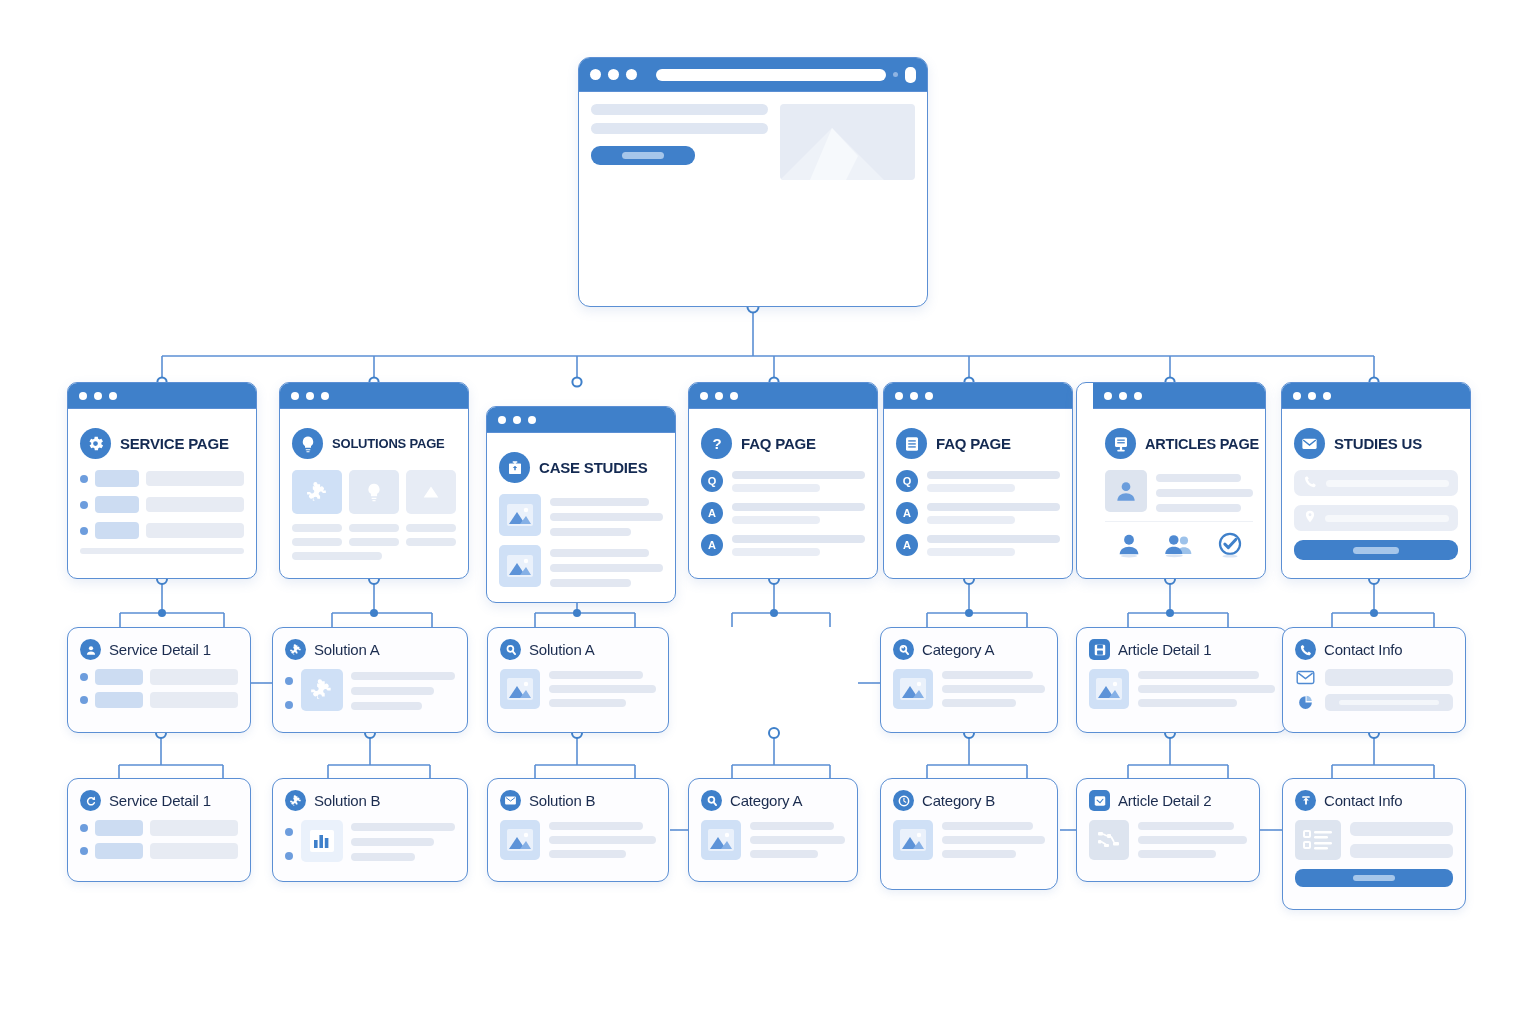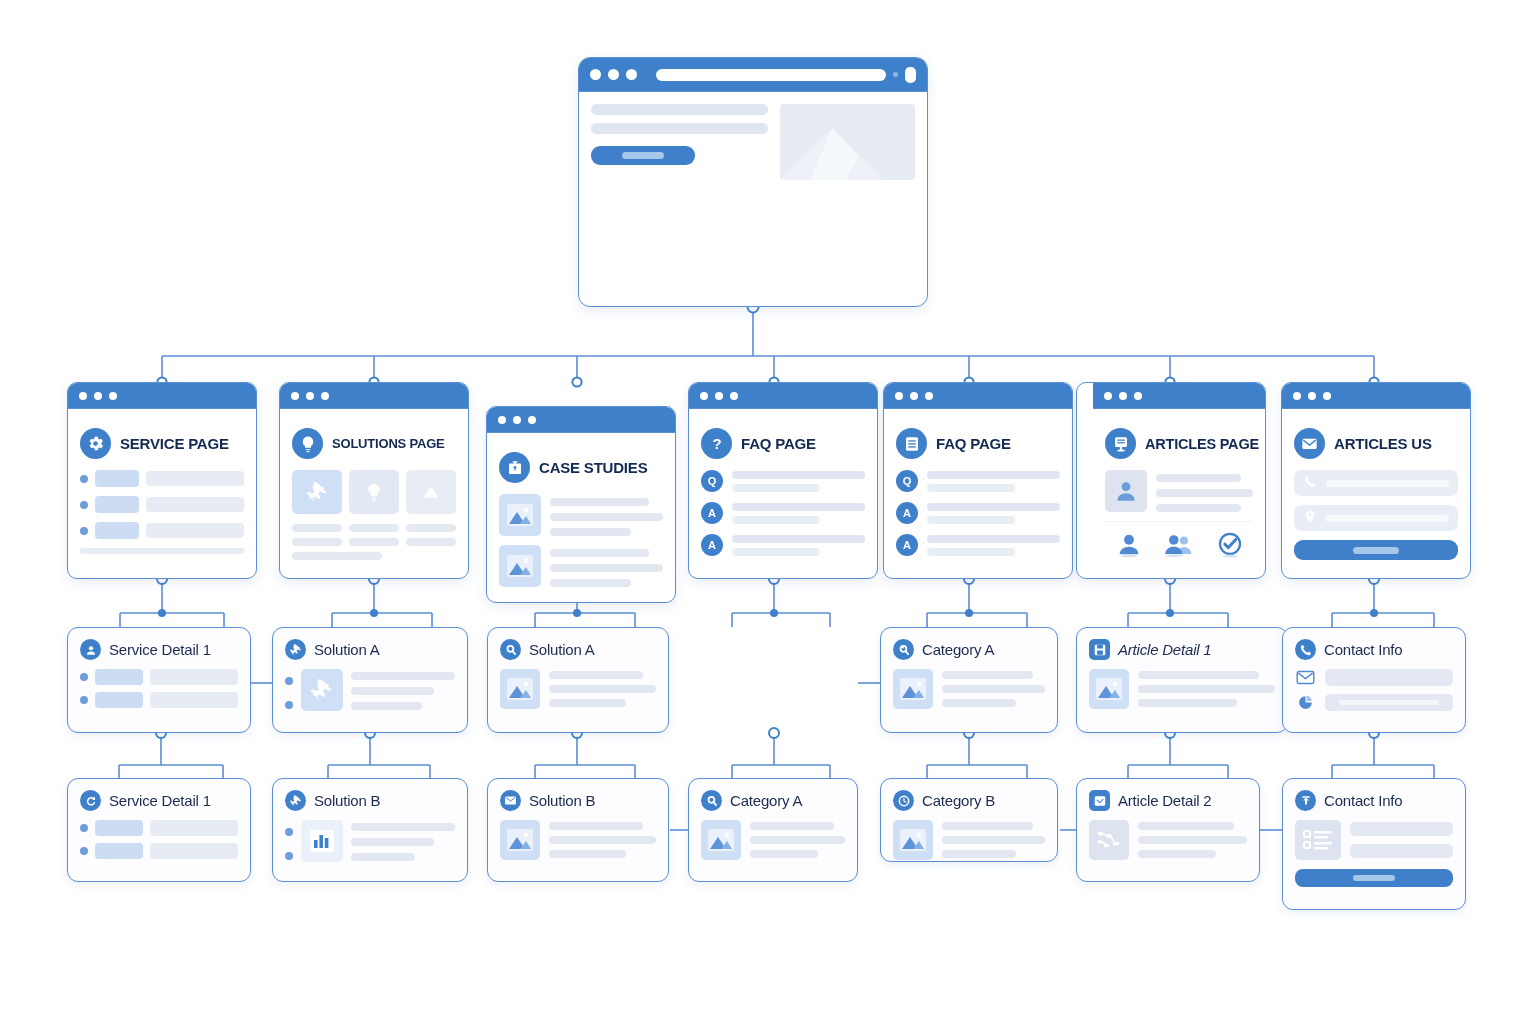--- a/index.html
+++ b/index.html
@@ -565,21 +565,21 @@
       <span class="dot"></span>
     </div>
     <div class="body">
       <div class="head">
         <span class="circ">
           <svg width="19" height="19" viewBox="0 0 24 24">
               <rect x="3" y="6" width="18" height="13" rx="2" fill="#fff"></rect>
               <path fill="none" stroke="#3f80ca" stroke-width="1.8" d="M4 7.5 12 14 20 7.5"></path>
             </svg>
         </span>
-        <span class="lbl">ARTICLES US</span>
+        <span class="lbl">STUDIES US</span>
       </div>
       <div class="fieldrow">
         <span>
           <svg width="15" height="15" viewBox="0 0 24 24">
               <path fill="#ffffff" d="M6.6 3.5 9.3 7 7.5 9.3a12 12 0 0 0 7.2 7.2L17 14.7l3.5 2.7-1.2 2.6a2 2 0 0 1-2 1C10.6 20.4 3.6 13.4 3.2 6.7a2 2 0 0 1 1-2Z"></path>
             </svg>
         </span>
         <span class="ln"></span>
       </div>
       <div class="fieldrow">
@@ -694,21 +694,21 @@
           </svg>
       </div>
       <div class="stk">
           <i class="m"></i>
           <i></i>
           <i class="s"></i>
         </div>
     </div>
   </div>
 
-  <div class="node" style="left:1076px;top:627px;width:212px;height:106px;font-style:italic;">
+  <div class="node" style="left:1076px;top:627px;width:212px;height:106px;">
     <div class="head">
       <span class="sq">
         <svg width="14" height="14" viewBox="0 0 24 24">
             <rect x="3" y="3" width="18" height="18" rx="2" fill="#fff"></rect>
             <rect x="7" y="3.5" width="10" height="6" rx="1" fill="#3f80ca"></rect>
             <rect x="7" y="13" width="10" height="7" rx="1" fill="#3f80ca"></rect>
           </svg>
       </span>
       <span class="lbl">Article Detail 1</span>
     </div>
@@ -859,21 +859,21 @@
           </svg>
       </div>
       <div class="stk">
           <i class="m"></i>
           <i></i>
           <i class="s"></i>
         </div>
     </div>
   </div>
 
-  <div class="node" style="left:880px;top:778px;width:178px;height:84px;">
+  <div class="node" style="left:880px;top:778px;width:178px;height:112px;border-radius:12px;">
     <div class="head">
       <span class="circ">
         <svg width="14" height="14" viewBox="0 0 24 24">
             <circle cx="12" cy="12" r="8" fill="none" stroke="#fff" stroke-width="2.6"></circle>
             <path stroke="#fff" stroke-width="2.2" stroke-linecap="round" d="M12 7.6V12l3 2"></path>
           </svg>
       </span>
       <span class="lbl">Category B</span>
     </div>
     <div class="mediarow">

